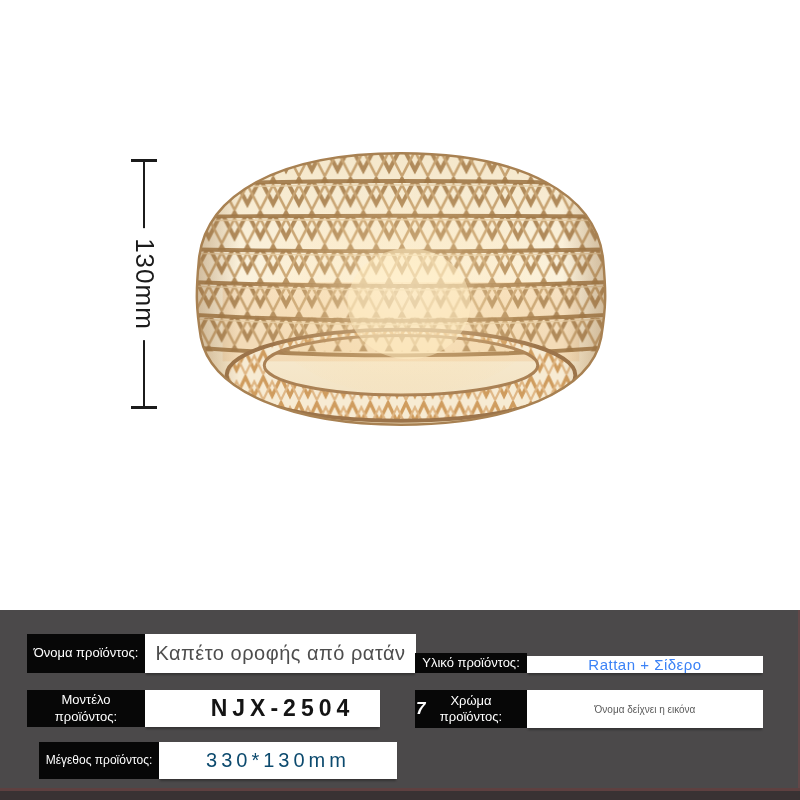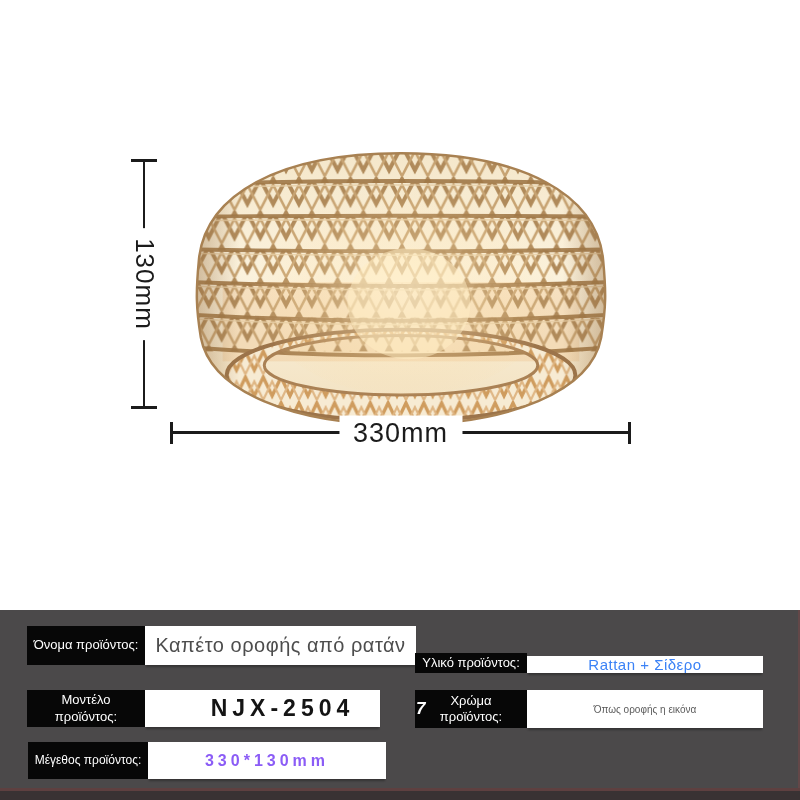--- a/index.html
+++ b/index.html
@@ -33,44 +33,44 @@
     font-size:27px; color:#1b1b1b; white-space:nowrap; letter-spacing:1px;
   }
 
   
   #spec-panel { position:absolute; left:0; top:610px; width:800px; height:190px; background:#4b494a; }
   #spec-panel .edge-sliver { position:absolute; right:0; top:0; width:2px; height:178px; background:#6e4747; opacity:.7; }
   #spec-panel .accent-line { position:absolute; left:0; right:0; top:178px; height:3px; background:#5e4040; }
   #spec-panel .bottom-strip { position:absolute; left:0; right:0; top:181px; height:9px; background:#393233; }
 
   .spec-row { position:absolute; display:flex; }
-  .row-l1 { left:27px;  top:16px;  width:389px; height:39px; }
+  .row-l1 { left:27px;  top:24px;  width:389px; height:39px; }
   .row-l2 { left:27px;  top:80px;  width:353px; height:37px;border-radius:18px; }
-  .row-l3 { left:28px;  top:132px; width:358px; height:37px; }
+  .row-l3 { left:39px;  top:132px; width:358px; height:37px; }
   .row-r1 { left:415px; top:24px;  width:348px; height:39px;align-items:flex-end; }
   .row-r2 { left:415px; top:80px;  width:348px; height:38px; }
 
   .spec-lbl {
     background:#070707; color:#ffffff;
     display:flex; align-items:center; justify-content:center; text-align:center;
     font-size:13px; line-height:1.25; padding:2px 6px; flex:0 0 auto;
     position:relative;
   }
   .row-l1 .spec-lbl, .row-l2 .spec-lbl { width:118px; }
   .row-l3 .spec-lbl { width:120px; font-size:12px; white-space:nowrap; }
   .row-r1 .spec-lbl, .row-r2 .spec-lbl { width:112px; }
 
   .spec-val {
     background:#ffffff; flex:1 1 auto;
     display:flex; align-items:center; justify-content:center; text-align:center;
     box-shadow:0 3px 2px -1px rgba(0,0,0,.30);
   }
   .v-name     { font-size:20px; color:#4d4d4d; letter-spacing:.5px; }
   .v-model    { font-size:23px; color:#141414; font-weight:bold; letter-spacing:5px;padding-left:40px; }
-  .v-size     { font-size:16px; color:#8b5cf6; font-weight:bold; letter-spacing:4px; }
+  .v-size     { font-size:20px; color:#0c4a6e; font-weight:normal; letter-spacing:4px; }
   .v-material { font-size:15px; color:#3b82f6; letter-spacing:.5px; }
   .v-color    { font-size:10px; color:#5a5a5a; }
 
   .stray-glyph {
     position:absolute; left:1px; top:50%; transform:translateY(-52%);
     color:#ffffff; font-size:17px; font-weight:bold; font-style:italic; line-height:1;
   }
 </style>
 </head>
 <body>
@@ -162,26 +162,20 @@
       <path d="M 16,118 C 22,52 96,10 220,10 C 344,10 418,52 424,118 C 427,150 427,165 422,196 C 412,250 330,284 220,284 C 110,284 28,250 18,196 C 13,165 13,150 16,118 Z" fill="none" stroke="#a88152" stroke-width="2.5"></path>
     </svg>
 
     <div class="dim-v">
       <div class="cap top"></div>
       <div class="vline"></div>
       <div class="cap bot"></div>
       <span class="dlabel">130mm</span>
     </div>
 
-    <div class="dim-h">
-      <div class="cap left"></div>
-      <div class="hline"></div>
-      <div class="cap right"></div>
-      <span class="dlabel">330mm</span>
-    </div>
   </div>
 
   <div id="spec-panel">
 
     <div class="spec-row row-l1">
       <div class="spec-lbl">Όνομα προϊόντος:</div>
       <div class="spec-val v-name">Καπέτο οροφής από ρατάν</div>
     </div>
 
     <div class="spec-row row-l2">
@@ -197,21 +191,21 @@
     <div class="spec-row row-r1">
       <div class="spec-lbl">Υλικό προϊόντος:</div>
       <div class="spec-val v-material">Rattan + Σίδερο</div>
     </div>
 
     <div class="spec-row row-r2">
       <div class="spec-lbl">
         <span class="stray-glyph">7</span>
         <span>Χρώμα προϊόντος:</span>
       </div>
-      <div class="spec-val v-color">Όπως οροφής η εικόνα</div>
+      <div class="spec-val v-color">Όνομα δείχνει η εικόνα</div>
     </div>
 
     <div class="edge-sliver"></div>
     <div class="accent-line"></div>
     <div class="bottom-strip"></div>
   </div>
 
 </div>
 
 </body></html>

